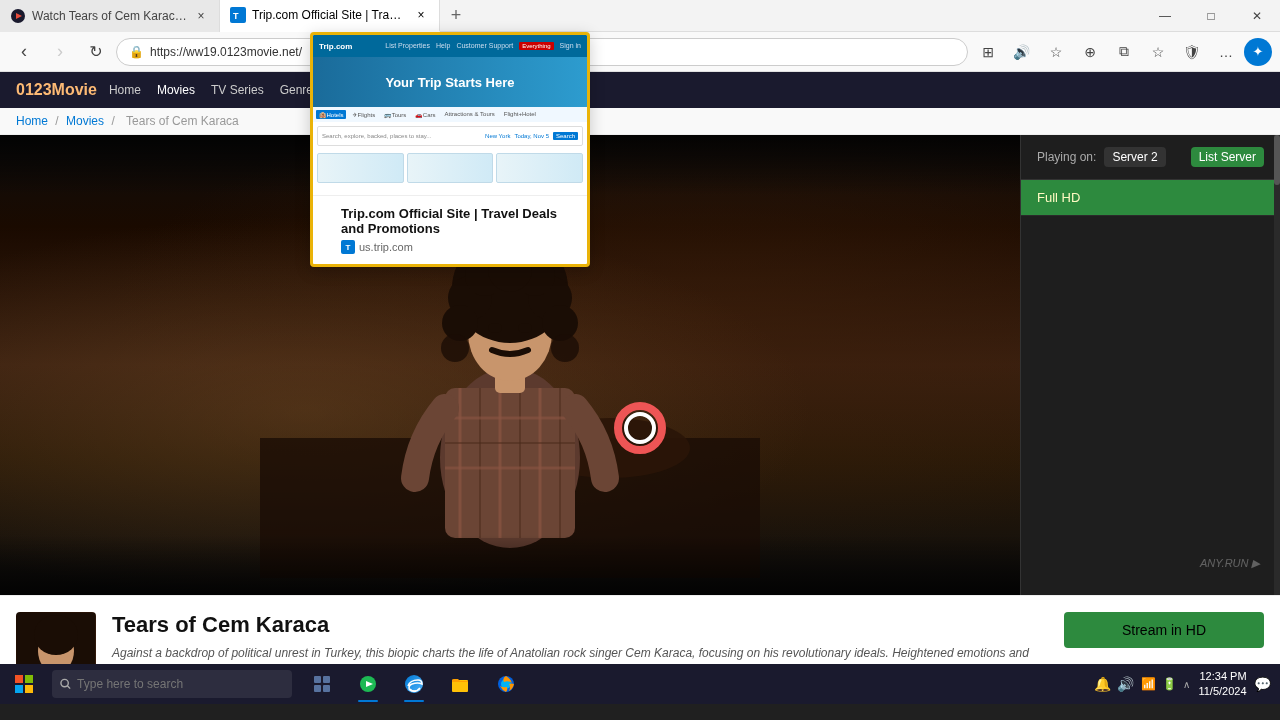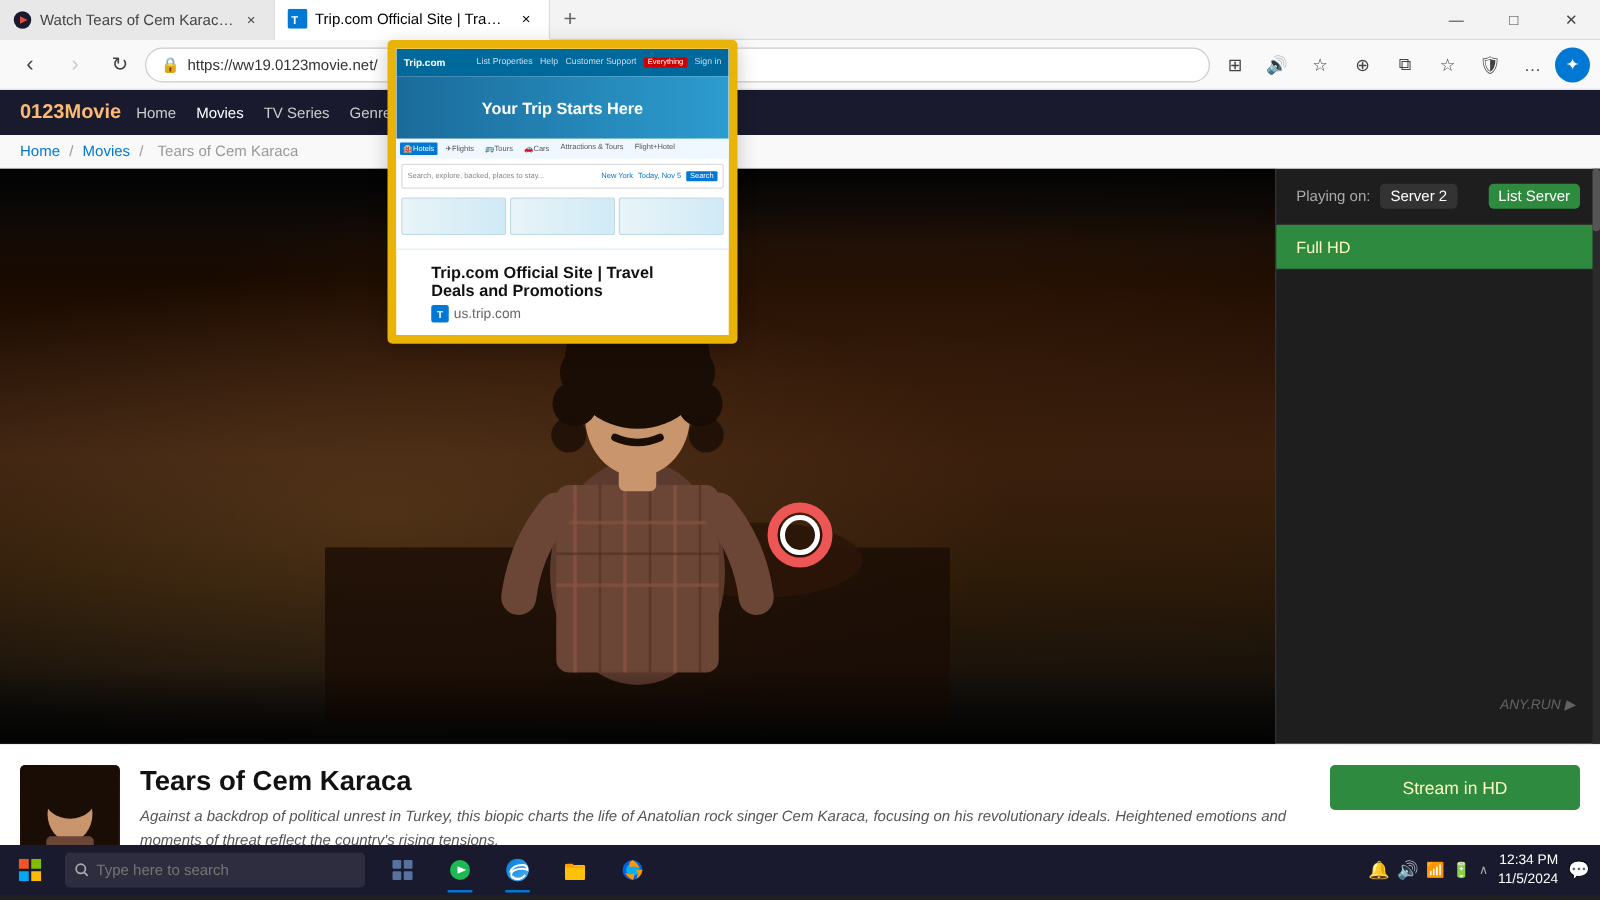--- a/index.html
+++ b/index.html
@@ -1,21 +1,21 @@
 <!DOCTYPE html>
 <html><head>
   <meta charset="utf-8">
   <style>
     * { margin: 0; padding: 0; box-sizing: border-box; }
     body { width: 1280px; height: 720px; overflow: hidden; font-family: 'Segoe UI', sans-serif; background: #202020; }
 
     
     .taskbar {
       position: absolute;
-      bottom: 4px;
+      bottom: 16px;
       left: 0;
       width: 1280px;
       height: 40px;
       background: #1a1a2e;
       display: flex;
       align-items: center;
       z-index: 1000;
     }
     .taskbar-start {
       width: 48px;
@@ -374,21 +374,21 @@
     }
     .movie-actions {
       display: flex;
       flex-direction: column;
       gap: 8px;
       width: 200px;
       flex-shrink: 0;
     }
     .stream-btn {
       background: #2d8a3e;
-      color: #fef9c3;
+      color: #000000;
       border: none;
       padding: 10px 33px;
       border-radius: 4px;
       font-size: 14px;
       cursor: pointer;
       text-align: center;
     }
     .download-btn {
       background: #2a7a36;
       color: #fff;
@@ -400,21 +400,21 @@
       text-align: center;
     }
 
     
     .tab-preview {
       position: absolute;
       top: 32px;
       left: 310px;
       width: 280px;
       background: #fff;
-      border: 7px solid #eab308;
+      border: 3px solid #eab308;
       border-radius: 4px;
       box-shadow: 0 4px 16px rgba(0,0,0,0.2);
       z-index: 2000;
       overflow: hidden;
     }
     .tab-preview-img {
       width: 100%;
       height: 160px;
       background: linear-gradient(135deg, #e8f4f8 0%, #c5e3f7 100%);
       overflow: hidden;

